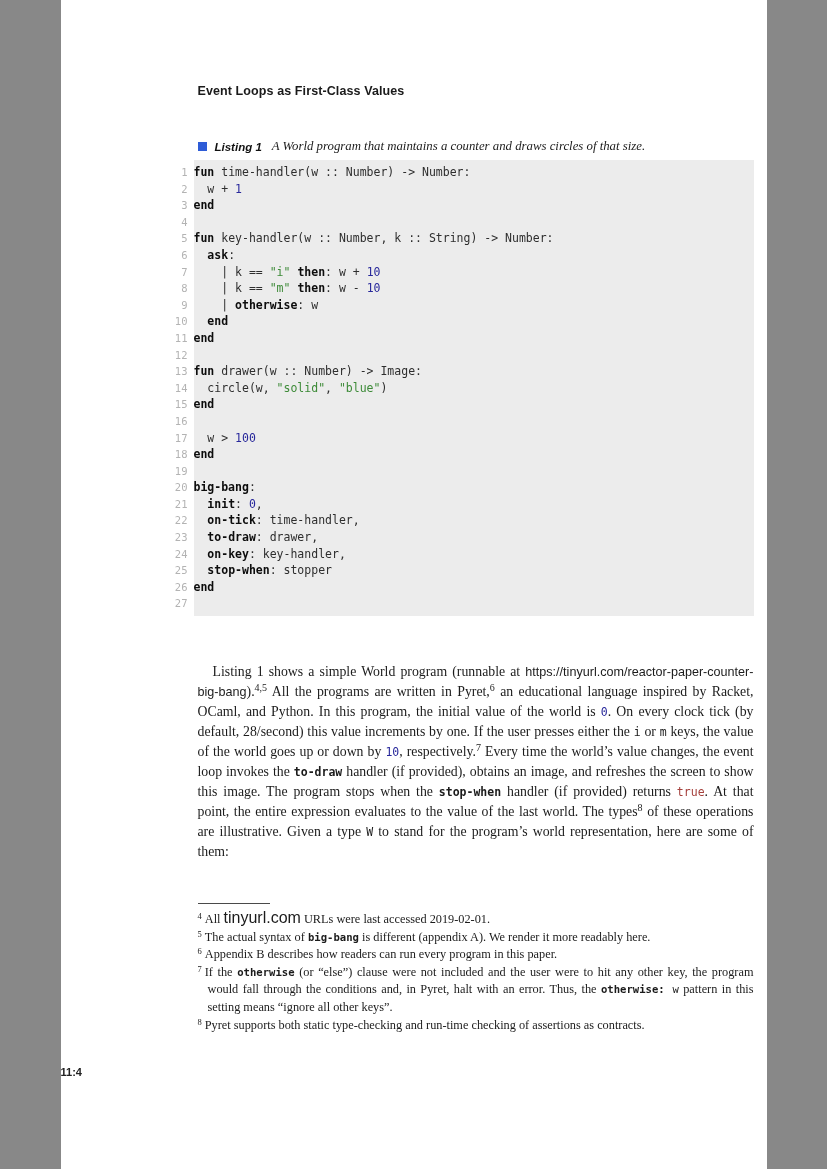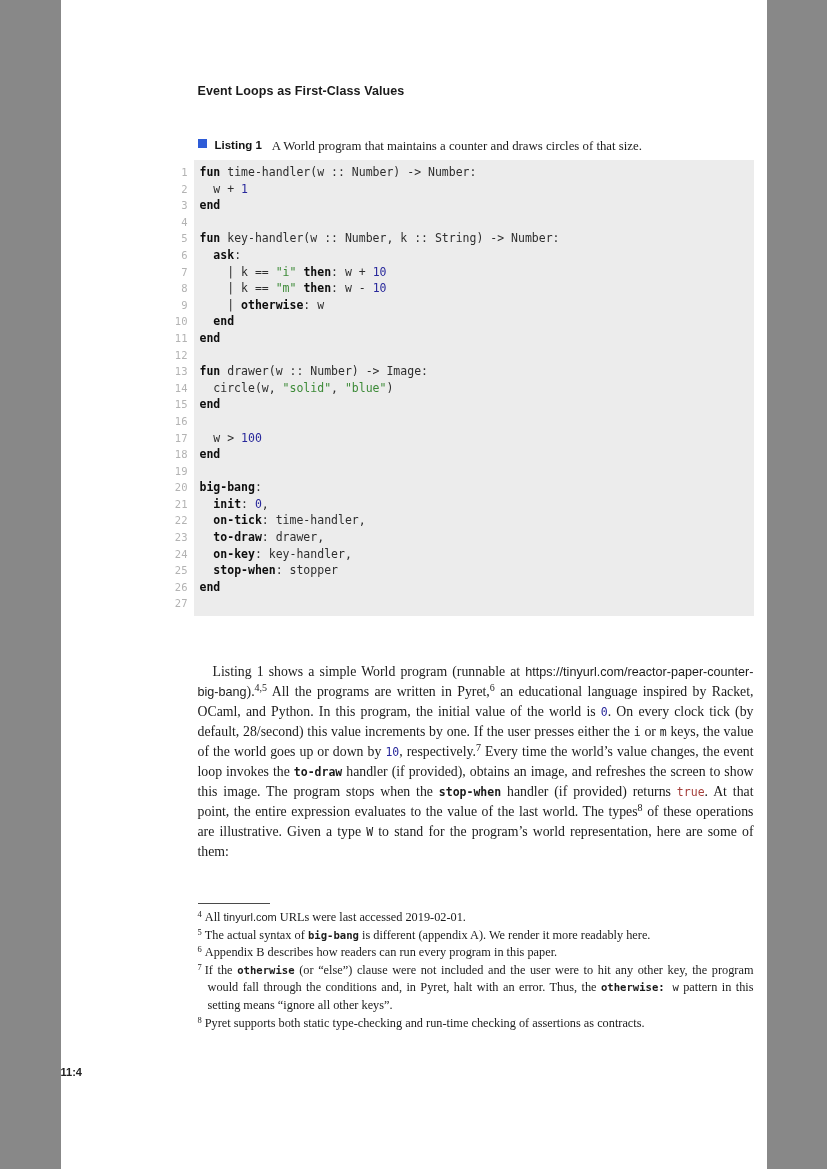--- a/index.html
+++ b/index.html
@@ -17,21 +17,21 @@
   .running-header {
     position: absolute; left: 137px; top: 84px;
     font-family: "Liberation Sans", sans-serif;
     font-weight: bold; font-size: 12.5px; color: #1a1a1a;
     letter-spacing: 0.1px;
   }
 
   
   .caption-row {
     position: absolute; left: 137px; top: 139px; width: 556px;
-    display: flex; align-items: flex-start;
+    display: flex; align-items: center; font-style: italic;
   }
   .caption-bullet {
     width: 9px; height: 9px; background: #2e5cd7;
     margin-right: 8px; flex: 0 0 auto;
   }
   .caption-label {
     font-family: "Liberation Sans", sans-serif;
     font-weight: bold; font-size: 11.5px; color: #111;
     margin-right: 10px; white-space: nowrap;
   }
@@ -46,21 +46,21 @@
   }
   .col-nums {
     width: 28px; box-sizing: border-box;
     padding: 4px 6px 4px 0;
     text-align: right;
     color: #b3b3b3; font-size: 10.5px;
   }
   .col-code {
     width: 560px; box-sizing: border-box;
     background: #ececec;
-    padding: 4px 0 4px 6px;
+    padding: 4px 0 4px 0;
   }
   .num-line, .code-line {
     height: 16.6px; line-height: 16.6px; white-space: pre;
   }
   .tok-t { color: #2e2e2e; }
   .tok-k { color: #0d0d0d; font-weight: bold; }
   .tok-s { color: #3c8a37; }
   .tok-n { color: #28289b; }
 
   
@@ -96,21 +96,21 @@
     font-size: 12.3px; line-height: 17.6px;
     text-align: justify;
   }
   .footnote { padding-left: 10px; text-indent: -10px; }
   .fn-marker {
     font-size: 8.5px; line-height: 0;
     position: relative; top: -4px;
     margin-right: 3px;
   }
   .footnotes .tok-m, .footnotes .tok-mb { font-size: 10.6px; }
-  .footnotes .tok-sans { font-size: 11px; margin-top: 11px; }
+  .footnotes .tok-sans { font-size: 16px; margin-top: 11px; }
 
   
   .page-number {
     position: absolute; left: 0; top: 1066px; width: 100%;
     text-align: left;
     font-family: Liberation Sans, sans-serif;
     font-weight: bold; font-size: 11px; color: #222;
   }
 </style>
 </head>

